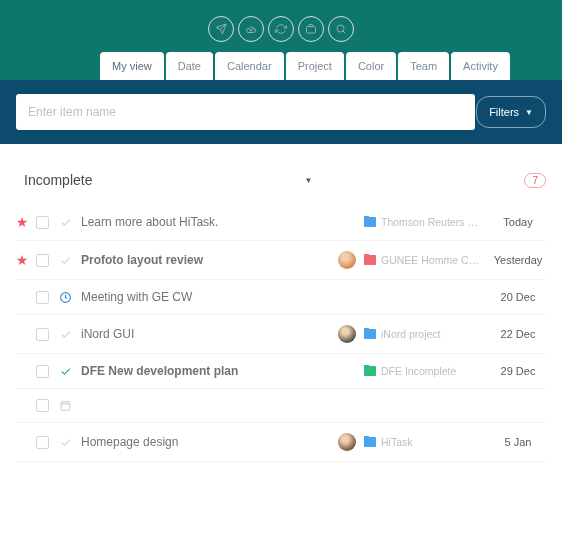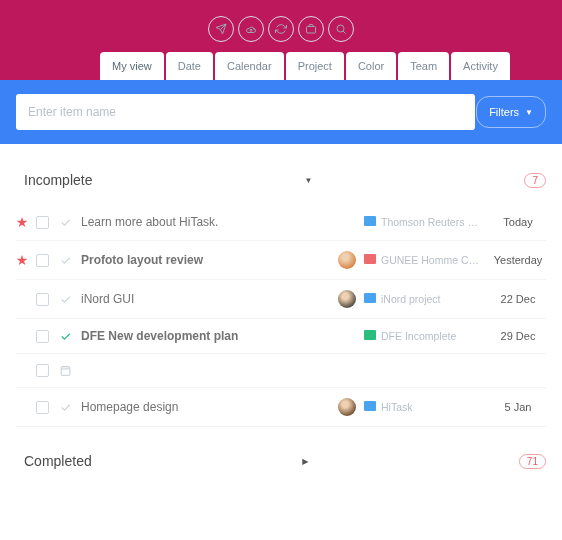--- a/index.html
+++ b/index.html
@@ -1,24 +1,24 @@
 <!DOCTYPE html>
 <html><head>
 <meta charset="utf-8">
 <style>
   * { box-sizing: border-box; margin: 0; padding: 0; }
   body { font-family: -apple-system, "Helvetica Neue", Arial, sans-serif; font-size: 12px; color: #333; background: #fff; width: 562px; }
-  .topbar { background: #be185d; padding: 10px 0 0 0; }
+  .topbar { background: #0f766e; padding: 10px 0 0 0; }
   .iconrow { display: flex; justify-content: center; gap: 4px; padding: 6px 0 10px 0; }
   .circ { width: 26px; height: 26px; border-radius: 50%; border: 1px solid #d6dce1; display: flex; align-items: center; justify-content: center; color: #9aa6b1; cursor: pointer; }
   .circ svg { width: 12px; height: 12px; stroke: #9aa6b1; fill: none; stroke-width: 2; }
   .tabs { display: flex; padding-left: 100px; gap: 2px; }
   .tab { background: #fff; padding: 8px 12px; font-size: 11px; color: #7c8a97; border-radius: 4px 4px 0 0; cursor: pointer; }
   .tab.active { color: #5b6b7a; font-weight: 500; }
-  .searchbar { background: #3b82f6; padding: 14px 16px; display: flex; gap: 1px; align-items: center; }
+  .searchbar { background: #0c4a6e; padding: 14px 16px; display: flex; gap: 1px; align-items: center; }
   .searchinput { flex: 1; background: #fff; border: none; border-radius: 3px; padding: 11px 12px; font-size: 12px; color: #555; }
   .searchinput::placeholder { color: #b8c2cb; }
   .filterbtn { border: 1px solid rgba(255,255,255,0.5); color: #fff; background: transparent; padding: 9px 12px; border-radius: 13px; font-size: 11px; cursor: pointer; display: flex; align-items: center; gap: 6px; }
   .filterbtn .caret { font-size: 8px; }
   .content { padding: 18px 16px 22px 16px; }
   .section { display: flex; align-items: center; gap: 8px; margin: 10px 0 16px 8px; justify-content: space-between; }
   .section-title { font-size: 14px; color: #4a4a4a; }
   .tri { font-size: 8px; color: #555; }
   .pill { border: 1px solid #f2a0a4; color: #ea5b64; border-radius: 10px; padding: 1px 7px; font-size: 10px; }
   .task { display: flex; align-items: center; padding: 10px 0; border-bottom: 1px solid #f1f3f5; gap: 8px; }
@@ -27,21 +27,21 @@
   .statusicon { width: 16px; display: flex; justify-content: center; color: #cfd6dc; }
   .statusicon.check-grey svg { stroke: #cfd6dc; }
   .statusicon.check-green svg { stroke: #2bbd7e; }
   .statusicon.clock svg { stroke: #3a8de0; }
   .statusicon.cal svg { stroke: #cfd6dc; }
   .statusicon svg { width: 13px; height: 13px; fill: none; stroke-width: 2.2; }
   .title { flex: 1; font-size: 12px; color: #737373; white-space: nowrap; overflow: hidden; text-overflow: ellipsis; }
   .title.bold { font-weight: 700; }
   .avatar { width: 18px; height: 18px; border-radius: 50%; flex-shrink: 0; }
   .avspacer { width: 18px; flex-shrink: 0; }
-  .folder { display: flex; align-items: flex-start; gap: 5px; width: 118px; flex-shrink: 0; overflow: hidden; white-space: nowrap; }
+  .folder { display: flex; align-items: center; gap: 5px; width: 118px; flex-shrink: 0; overflow: hidden; white-space: nowrap; }
   .folder-label { font-size: 10.5px; color: #b7bfc7; overflow: hidden; text-overflow: ellipsis; }
   .foldericon { width: 12px; height: 10px; border-radius: 1px; position: relative; flex-shrink: 0; }
   .foldericon::before { content:''; position:absolute; top:-2px; left:0; width:5px; height:2px; background: inherit; border-radius:1px 1px 0 0; }
   .date { width: 56px; text-align: center; font-size: 11px; color: #5a5a5a; flex-shrink: 0; }
 </style>
 </head>
 <body>
 
 <div class="topbar">
   <div class="iconrow">
@@ -129,20 +129,34 @@
         <div class="avatar" style="background: radial-gradient(circle at 40% 35%, rgb(240, 208, 176) 20%, rgb(216, 138, 74) 70%);"></div>
         <div class="folder">
           <div class="foldericon" style="background: rgb(239, 106, 111);"></div>
           <span class="folder-label">GUNEE Homme Cam</span>
         </div>
         <div class="date">Yesterday</div>
       </div>
       <div class="task">
         <div class="star"></div>
         <div class="chk"></div>
+        <div class="statusicon clock">
+          <svg viewBox="0 0 24 24">
+            <circle cx="12" cy="12" r="9"></circle>
+            <path d="M12 7v5l3 2"></path>
+          </svg>
+        </div>
+        <div class="title">Meeting with GE CW</div>
+        <div class="avspacer"></div>
+        <div class="folder"></div>
+        <div class="date">20 Dec</div>
+      </div>
+      <div class="task">
+        <div class="star"></div>
+        <div class="chk"></div>
         <div class="statusicon check-grey">
           <svg viewBox="0 0 24 24">
             <path d="M5 12l5 5L20 7"></path>
           </svg>
         </div>
         <div class="title">iNord GUI</div>
         <div class="avatar" style="background: radial-gradient(circle at 40% 35%, rgb(240, 208, 176) 20%, rgb(90, 82, 72) 70%);"></div>
         <div class="folder">
           <div class="foldericon" style="background: rgb(74, 163, 239);"></div>
           <span class="folder-label">iNord project</span>
@@ -189,18 +203,13 @@
         <div class="title">Homepage design</div>
         <div class="avatar" style="background: radial-gradient(circle at 40% 35%, rgb(240, 208, 176) 20%, rgb(122, 90, 62) 70%);"></div>
         <div class="folder">
           <div class="foldericon" style="background: rgb(74, 163, 239);"></div>
           <span class="folder-label">HiTask</span>
         </div>
         <div class="date">5 Jan</div>
       </div>
     </div>
 
-  <div class="section" style="margin-top:26px;">
-    <span class="section-title">Completed</span>
-    <span class="tri">▶</span>
-    <span class="pill">71</span>
-  </div>
 </div>
 
 </body></html>

